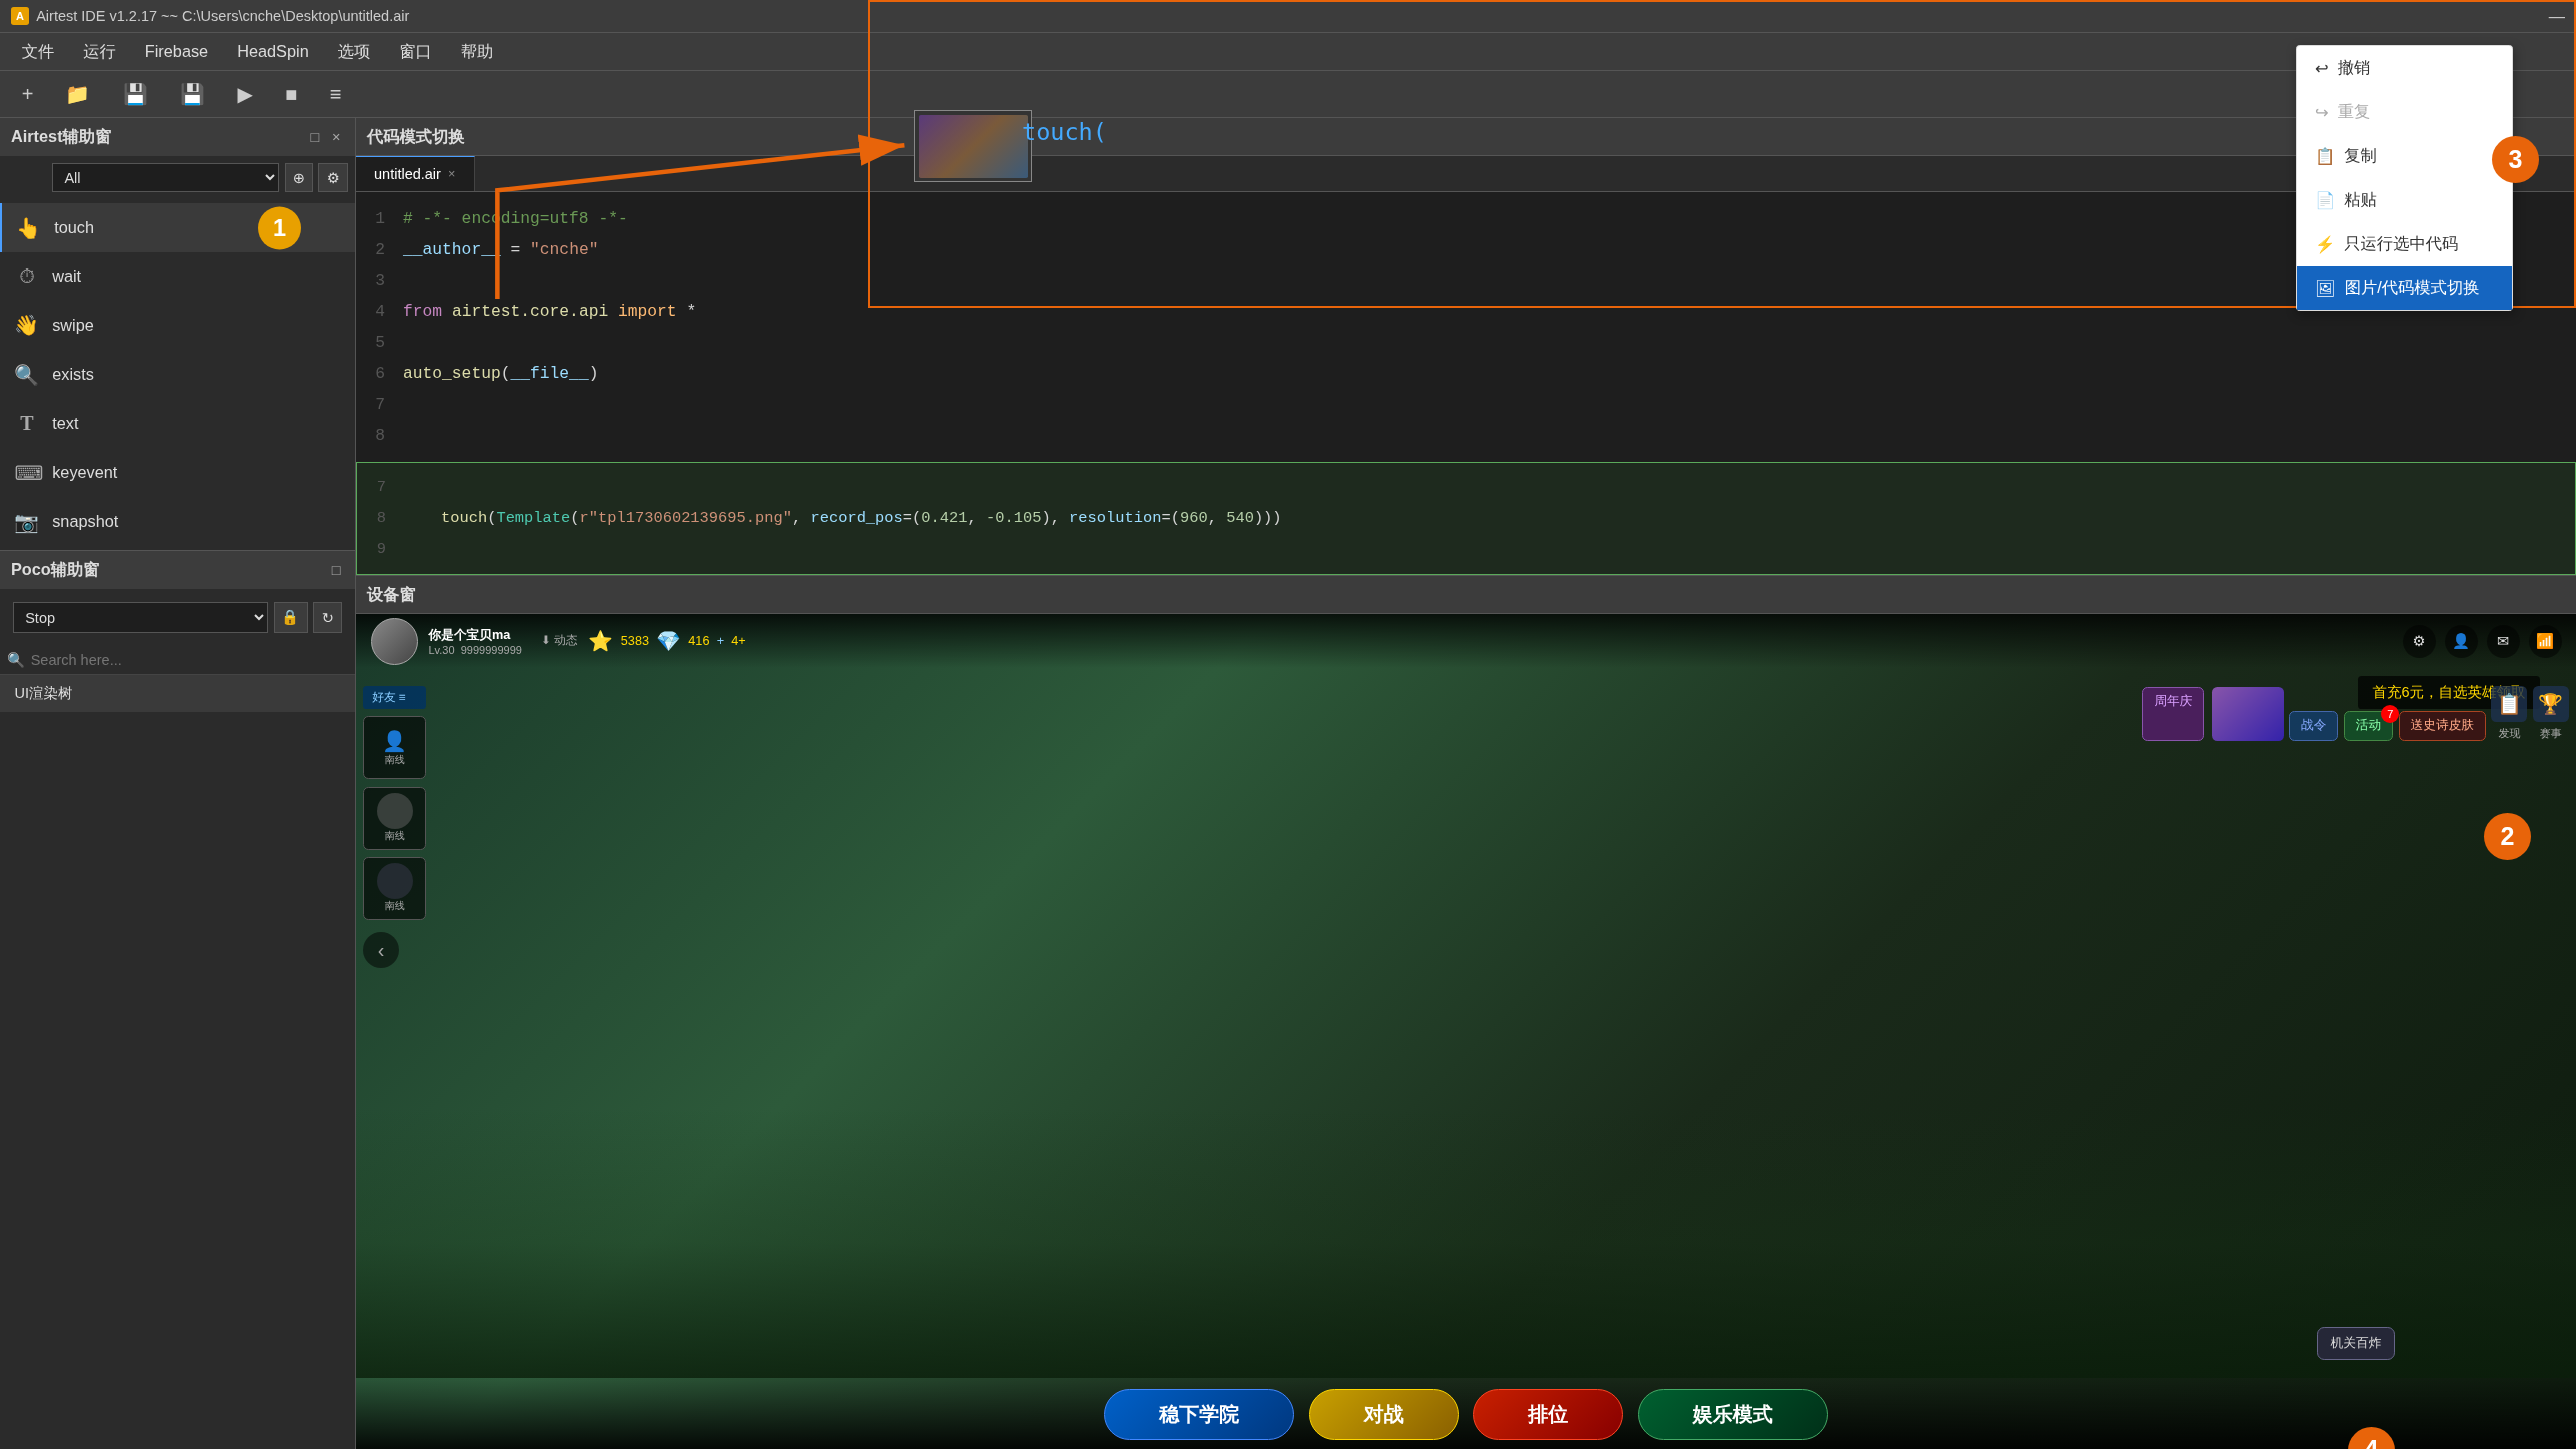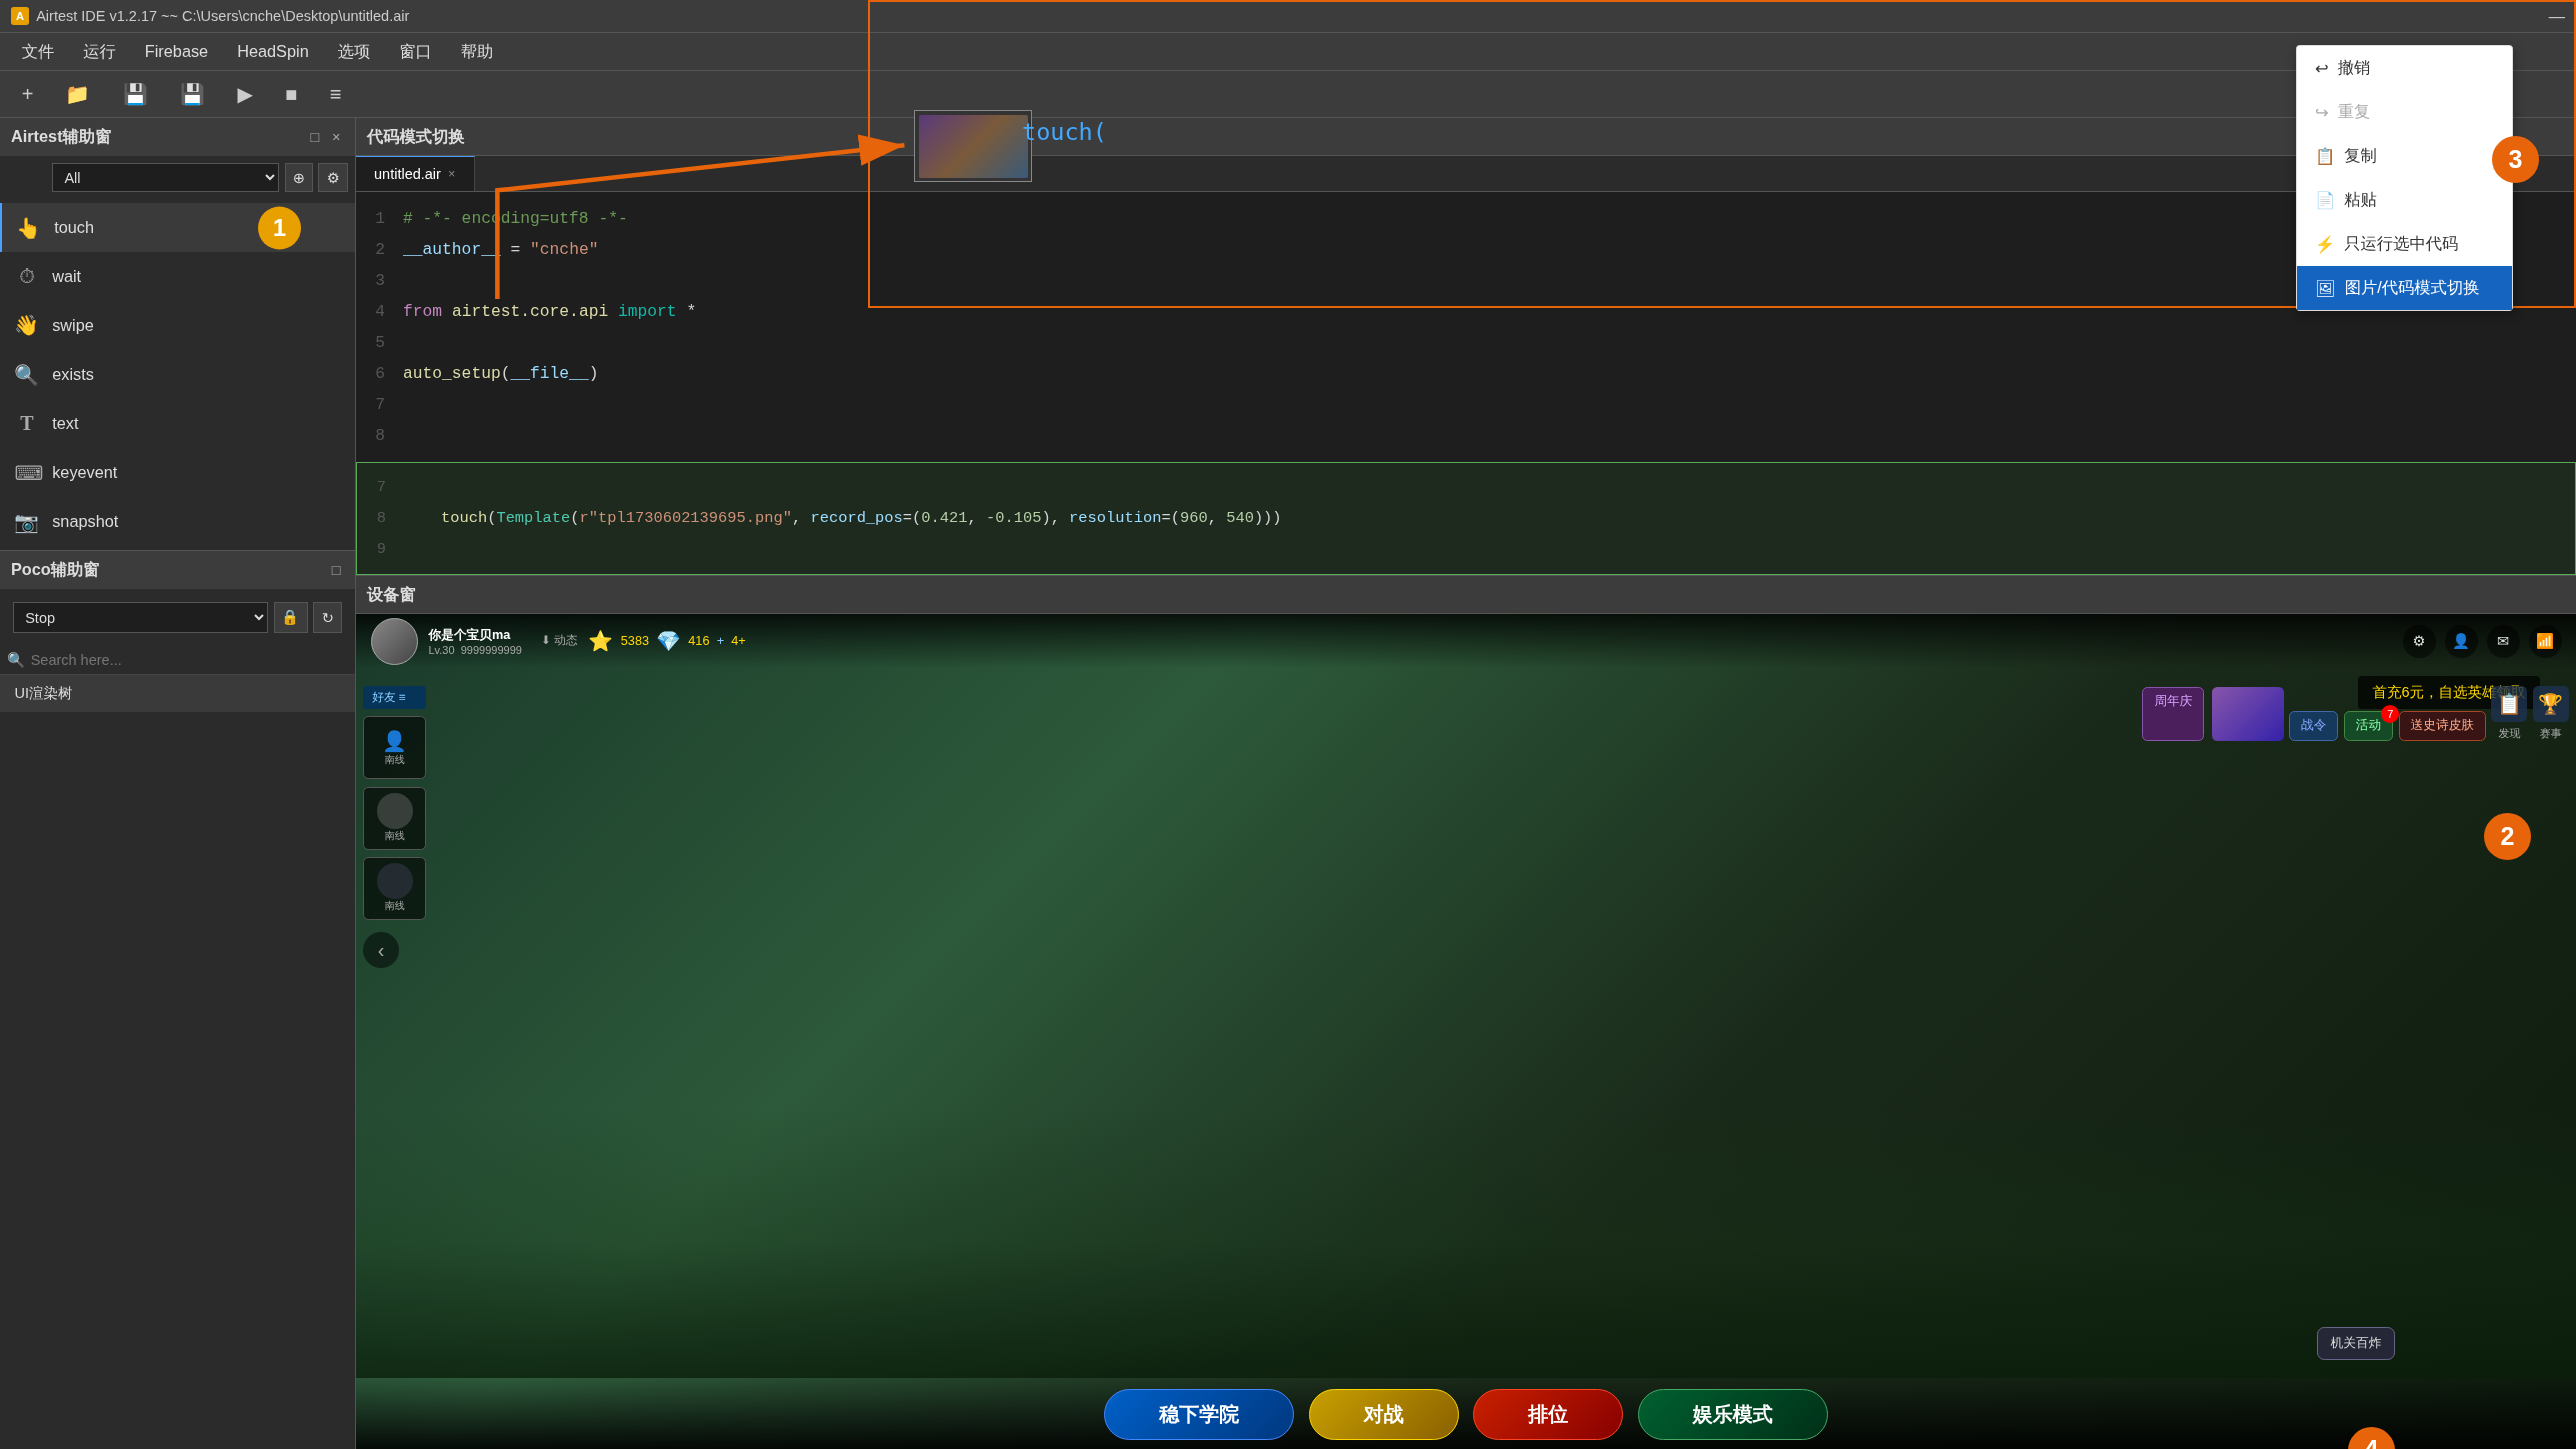--- a/index.html
+++ b/index.html
@@ -315,21 +315,21 @@
     }
     .line-num {
       color: #555;
       width: 47px;
       text-align: right;
       padding-right: 18px;
       user-select: none;
       flex-shrink: 0;
     }
     .code-content { color: #d4d4d4; white-space: pre; }
-    .kw { color: #14b8a6; }
+    .kw { color: #fdba74; }
     .kw2 { color: #c586c0; }
     .str { color: #ce9178; }
     .fn { color: #dcdcaa; }
     .cmt { color: #6a9955; }
     .var2 { color: #9cdcfe; }
     .op { color: #d4d4d4; }
 
     
     .image-code-section {
       background: #1e2a1e;

